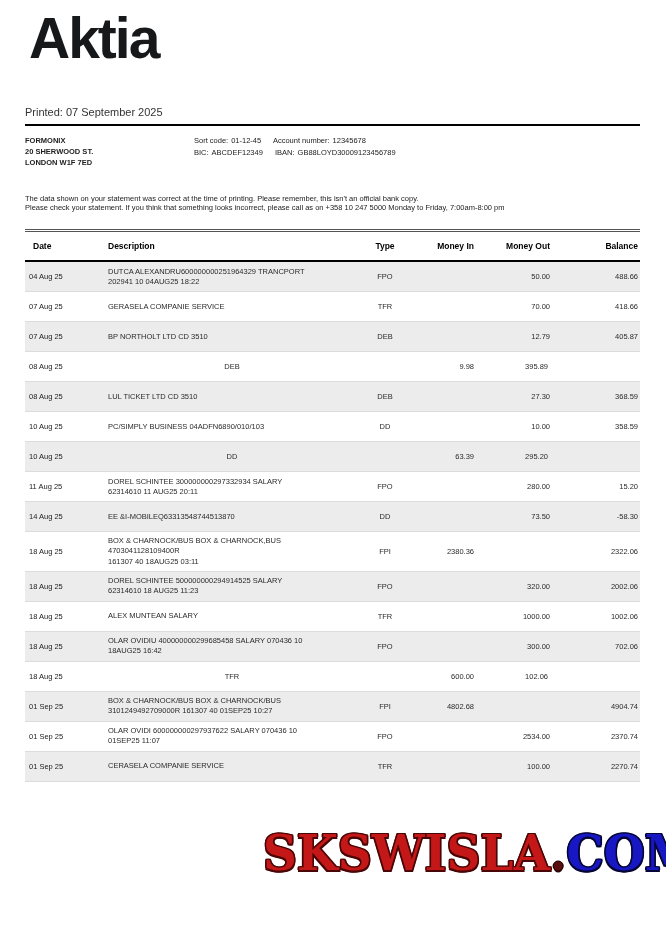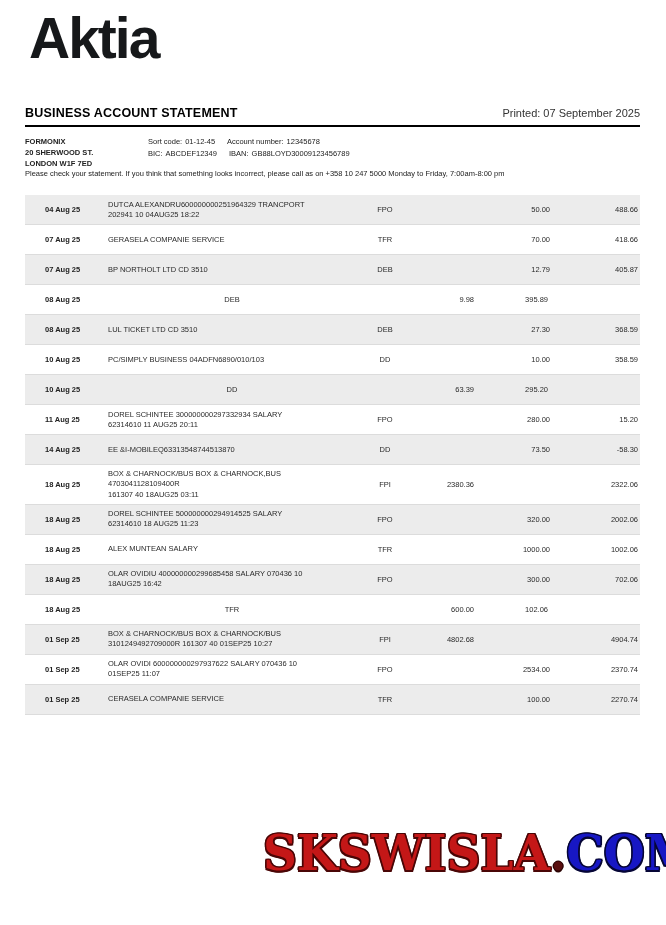--- a/index.html
+++ b/index.html
@@ -8,40 +8,40 @@
   .page { position:relative; width:666px; height:925px; background:#fff; overflow:hidden; }
   .content { padding:0 26px 0 25px; }
 
   .logo { margin:6px 0 0 4px; font-size:57px; font-weight:700; letter-spacing:-2px; color:#16181a; line-height:1.15; }
 
   .title-row { display:flex; justify-content:space-between; align-items:flex-end; margin-top:34px; }
   .stmt-title { font-size:12.5px; font-weight:700; letter-spacing:0.2px; color:#000; }
   .printed { font-size:11px; color:#333; padding-bottom:1px; }
   .title-rule { border:none; border-top:2.5px solid #000; margin-top:5px; }
 
-  .info-block { display:flex; margin-top:9px; font-size:7.5px; line-height:1.5; }
+  .info-block { display:flex; margin-top:9px; font-size:7.5px; line-height:1.5;gap:46px; }
   .addr { width:123px; font-weight:700; color:#222; }
   .acct { color:#222; }
   .acct .line { margin-bottom:1px; }
   .acct .pair { margin-right:10px; }
   .lbl { margin-right:3px; }
 
   .notice { font-size:7.5px; color:#222; }
   .notice-1 { margin-top:26px; }
   .notice-2 { }
 
   .table { margin-top:17px; }
   .t-head { display:grid; grid-template-columns:83px 248px 58px 60px 76px 1fr;
             border-top:3px double #555; border-bottom:2px solid #000;
             font-size:8.5px; font-weight:700; color:#000; padding:9px 0 9px 0; align-items:center; }
   .t-row  { display:grid; grid-template-columns:83px 248px 58px 60px 76px 1fr;
             font-size:7.5px; color:#2a2a2a; min-height:30px; align-items:center;
             border-bottom:1px solid #dcdcdc; padding:4px 0; }
   .t-row:nth-child(odd) { background:#ececec; }
-  .c-date { padding-left:20px; font-weight:700; color:#222; }
+  .c-date { padding-left:4px; font-weight:400; color:#222; }
   .h-date { padding-left:8px; }
   .c-desc { padding-right:8px; line-height:1.35; }
   .c-type { text-align:center; }
   .c-in   { text-align:right; }
   .c-out  { text-align:right; }
   .c-bal  { text-align:right; padding-right:2px; }
 
   .watermark { position:absolute; left:263px; top:826px; font-family:"DejaVu Serif", serif;
                font-weight:700; font-size:47px; letter-spacing:0px; white-space:nowrap;
                transform:scaleY(1.02); z-index:5; pointer-events:none; }
@@ -51,21 +51,20 @@
 </style>
 </head>
 <body>
 
 <div class="page">
   <div class="content">
 
     <div class="logo">Aktia</div>
 
     <div class="title-row">
-      <div class="stmt-title">BUSINESS ACCOUNT STATEMENT</div>
       <div class="printed">Printed: 07 September 2025</div>
     </div>
     <hr class="title-rule">
 
     <div class="info-block">
       <div class="addr">
         <div>FORMONIX</div>
         <div>20 SHERWOOD ST.</div>
         <div>LONDON W1F 7ED</div>
       </div>
@@ -74,23 +73,32 @@
           <span class="pair"><span class="lbl">Sort code:</span><span>01-12-45</span></span>
           <span class="pair"><span class="lbl">Account number:</span><span>12345678</span></span>
         </div>
         <div class="line">
           <span class="pair"><span class="lbl">BIC:</span><span>ABCDEF12349</span></span>
           <span class="pair"><span class="lbl">IBAN:</span><span>GB88LOYD30009123456789</span></span>
         </div>
       </div>
     </div>
 
+    <div class="notice notice-1">The data shown on your statement was correct at the time of printing. Please remember, this isn't an official bank copy.</div>
     <div class="notice notice-2">Please check your statement. If you think that something looks incorrect, please call as on +358 10 247 5000 Monday to Friday, 7:00am-8:00 pm</div>
 
     <div class="table">
+      <div class="t-head">
+        <div class="h-date">Date</div>
+        <div>Description</div>
+        <div class="c-type">Type</div>
+        <div class="c-in">Money In</div>
+        <div class="c-out">Money Out</div>
+        <div class="c-bal">Balance</div>
+      </div>
       <div id="table-body">
           <div class="t-row">
             <div class="c-date">04 Aug 25</div>
             <div class="c-desc">
               <div class="">DUTCA ALEXANDRU600000000251964329 TRANCPORT</div>
               <div class="">202941 10 04AUG25 18:22</div>
             </div>
             <div class="c-type">FPO</div>
             <div class="c-in"></div>
             <div class="c-out">50.00</div>

